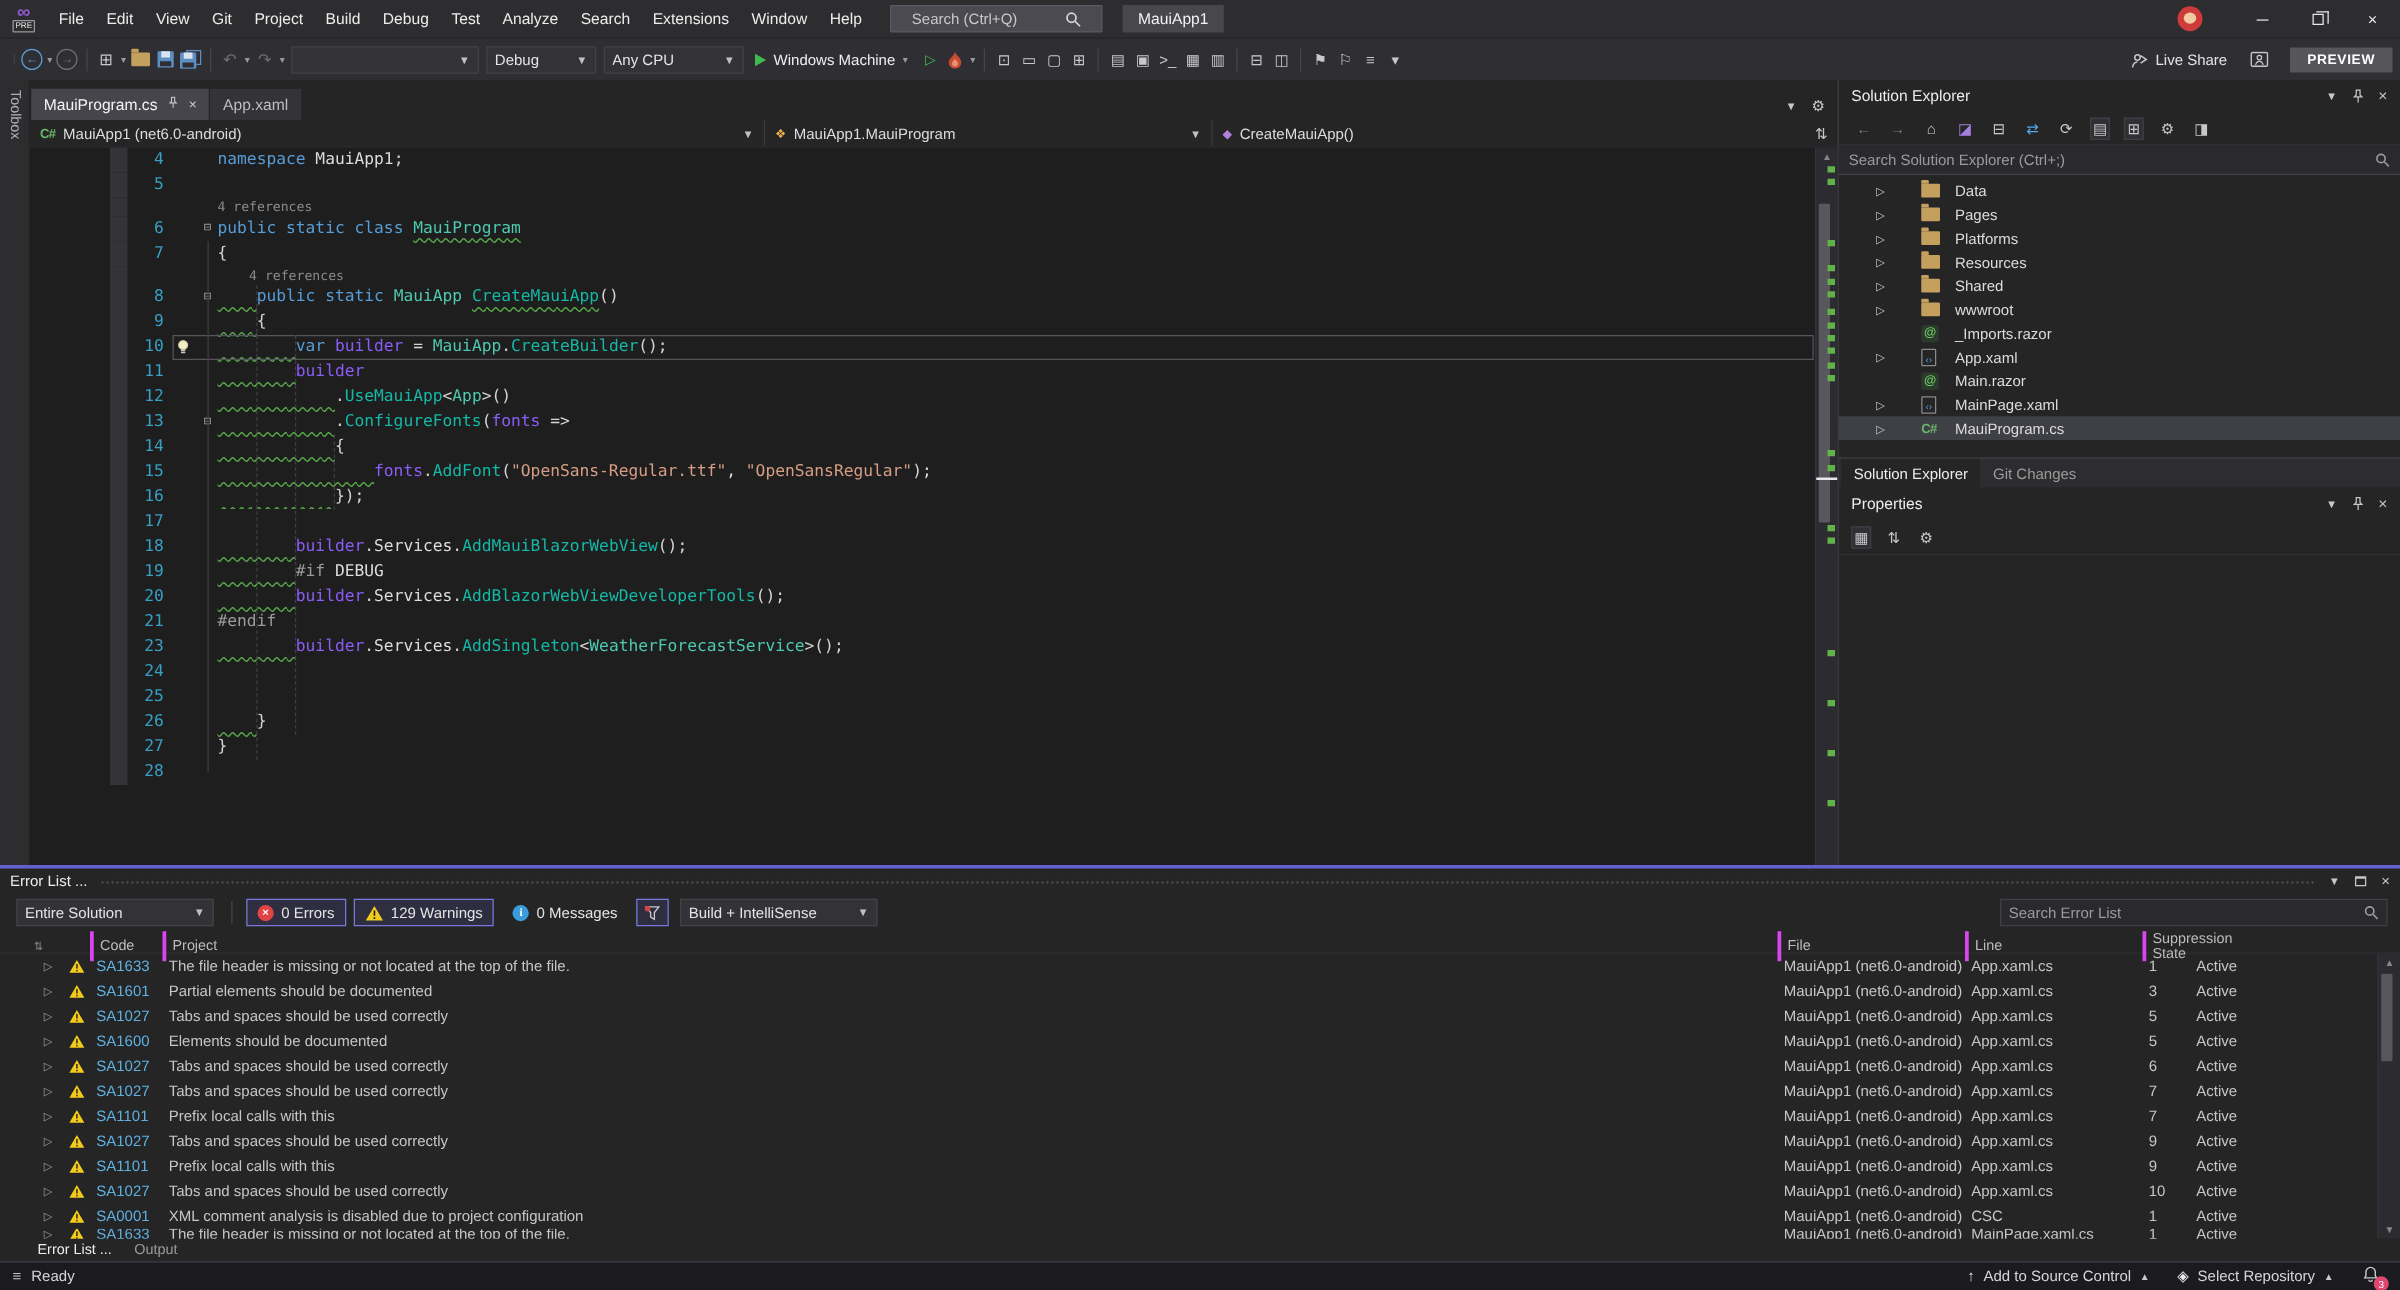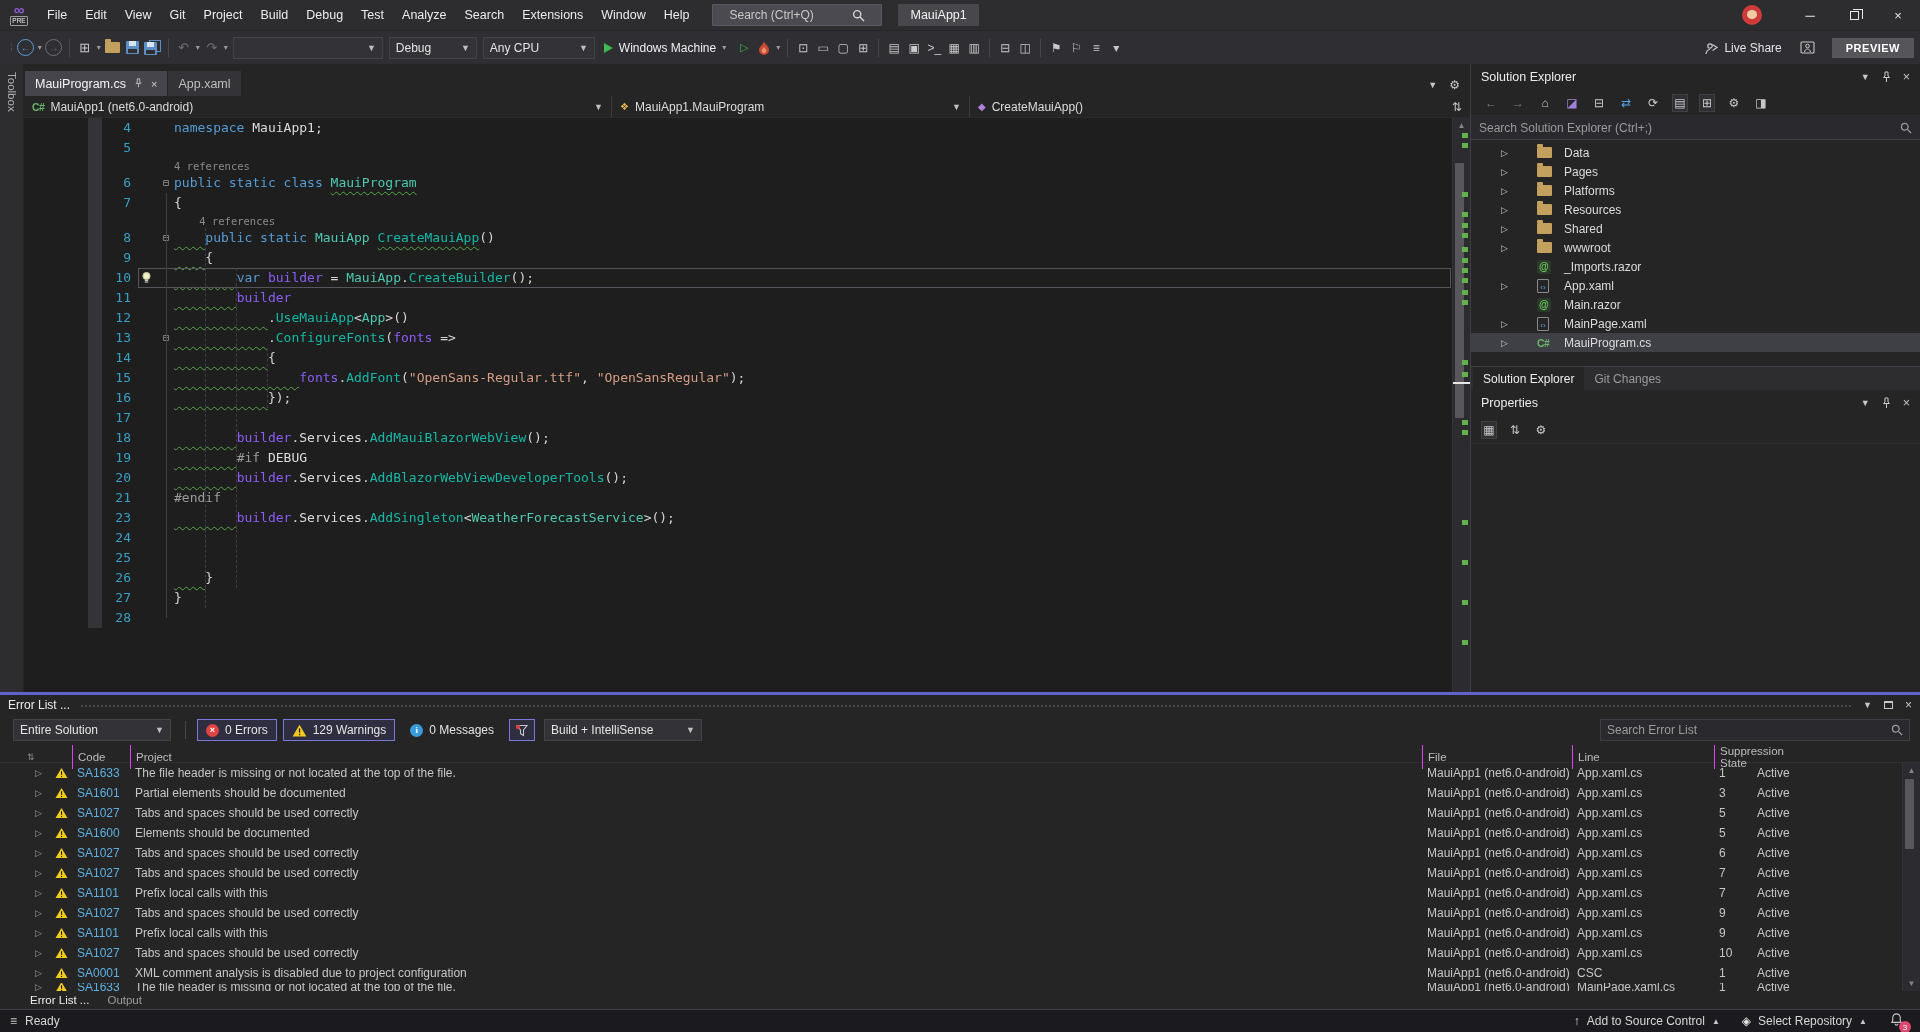--- a/index.html
+++ b/index.html
@@ -128,21 +128,21 @@
   .el-maxglyph{width:9px;height:8px;border:1px solid #C8C8C8;border-top-width:2px}
   .el-toolbar{height:30px;display:flex;align-items:center;gap:6px;padding:0 10px;flex:0 0 auto}
   .tglbtn{height:22px;display:flex;align-items:center;gap:6px;padding:0 8px;color:#E4E4E4;border:1px solid transparent}
   .tglbtn.on{border-color:#7878DC;background:#2E2E40}
   .err-ic{width:13px;height:13px;border-radius:50%;background:#E04343;color:#fff;font-size:9px;font-weight:bold;display:flex;align-items:center;justify-content:center;line-height:13px}
   .info-ic{width:13px;height:13px;border-radius:50%;background:#3B9CDC;color:#fff;font-size:9px;font-weight:bold;font-family:"Liberation Serif",serif;display:flex;align-items:center;justify-content:center}
   .el-search{width:310px;height:22px;margin-left:auto;background:#2A2A2E;border:1px solid #3F3F46;display:flex;align-items:center;padding:0 6px;color:#9B9B9B}
   .el-search .ph{flex:1}
   .el-grid-header{height:18px;display:grid;grid-template-columns:46px 26px 58px 1fr 150px 142px 38px 150px 18px;align-items:center;
     color:#BCBCBC;font-size:11.5px;border-bottom:1px solid #2F2F34;flex:0 0 auto}
-  .el-grid-header .hc{border-left:1px solid #d946ef;height:100%;display:flex;align-items:center;padding-left:5px}
+  .el-grid-header .hc{border-left:3px solid #d946ef;height:100%;display:flex;align-items:center;padding-left:5px}
   .el-grid-header .hc.nb{border-left:none}
   .el-rows{flex:1;overflow:hidden;position:relative}
   .el-row{height:20px;display:grid;grid-template-columns:46px 26px 58px 1fr 150px 142px 38px 150px 18px;align-items:center;color:#C6C6C6;font-size:12px}
   .el-row.partial{height:8px;overflow:hidden}
   .el-row .cell{padding-left:5px;white-space:nowrap;overflow:hidden}
   .el-row .chev{text-align:right;color:#9B9B9B;font-size:9px;padding-right:4px}
   .el-row .sev{display:flex;justify-content:center}
   .el-row .code{color:#5FB0E0}
   .el-vscroll{position:absolute;right:0;top:0;bottom:0;width:18px;background:#2C2C30;border-left:1px solid #333338}
   .warnsvg{display:block}

